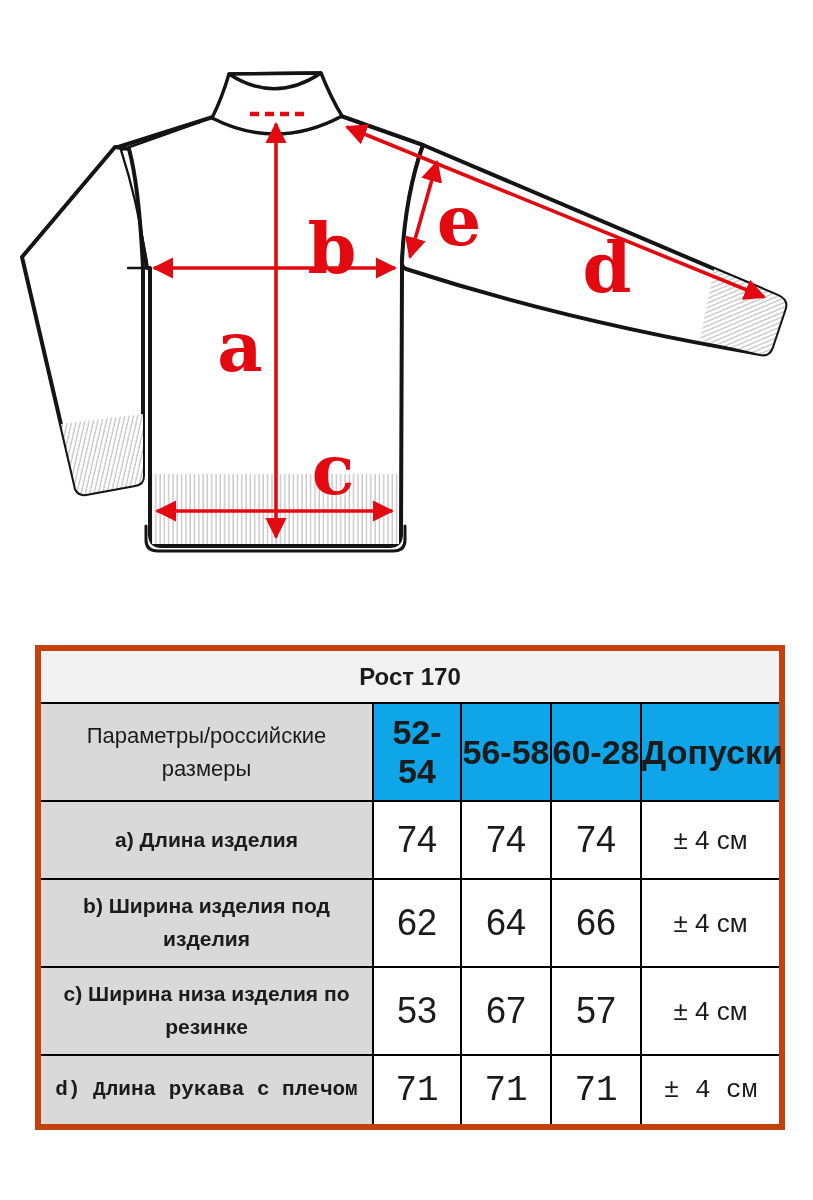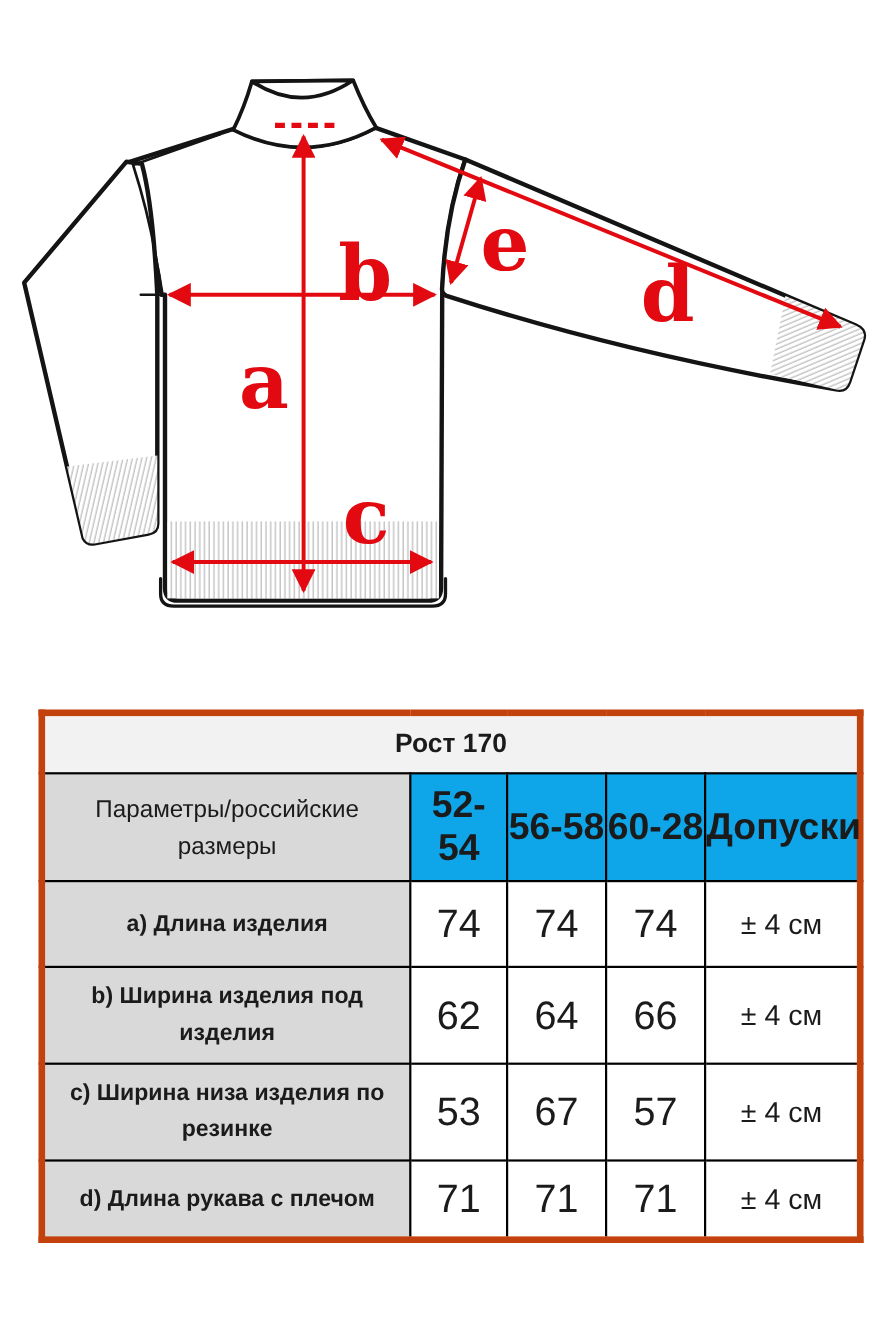--- a/index.html
+++ b/index.html
@@ -121,21 +121,21 @@
         <td class="c-val">66</td>
         <td class="c-tol">± 4 см</td>
       </tr>
       <tr style="height: 88px;">
         <td class="c-label">c) Ширина низа изделия по резинке</td>
         <td class="c-val">53</td>
         <td class="c-val">67</td>
         <td class="c-val">57</td>
         <td class="c-tol">± 4 см</td>
       </tr>
-      <tr style="height: 72px;">
+      <tr style="height: 72px; font-family: Liberation Mono, monospace;">
         <td class="c-label">d) Длина рукава с плечом</td>
         <td class="c-val">71</td>
         <td class="c-val">71</td>
         <td class="c-val">71</td>
         <td class="c-tol">± 4 см</td>
       </tr>
     </tbody>
   </table>
 
 </body></html>

